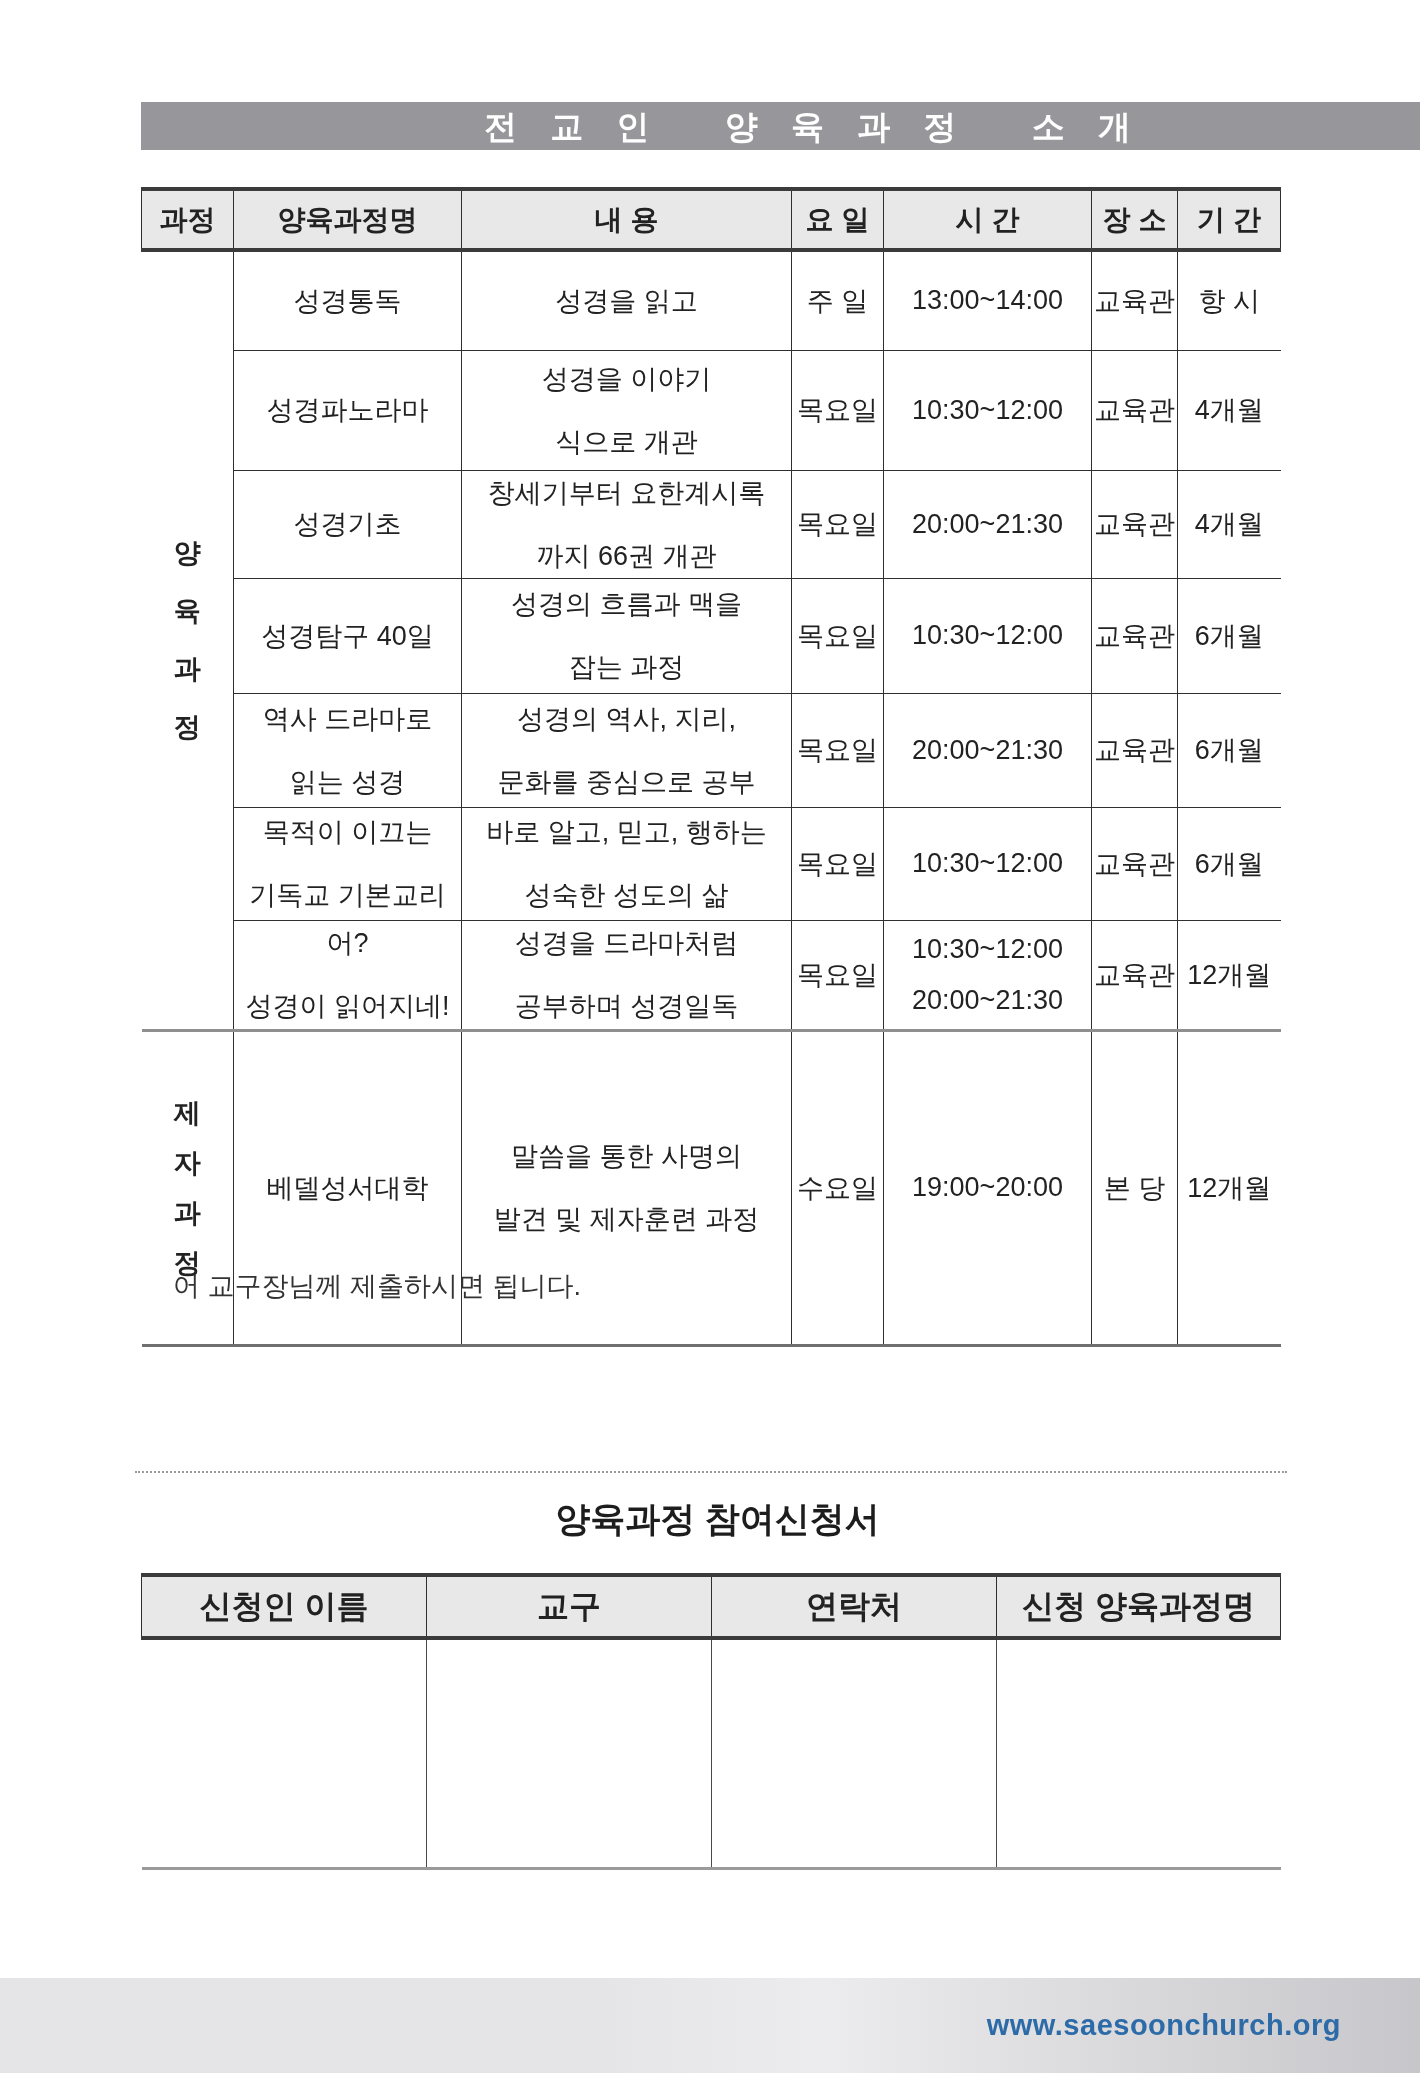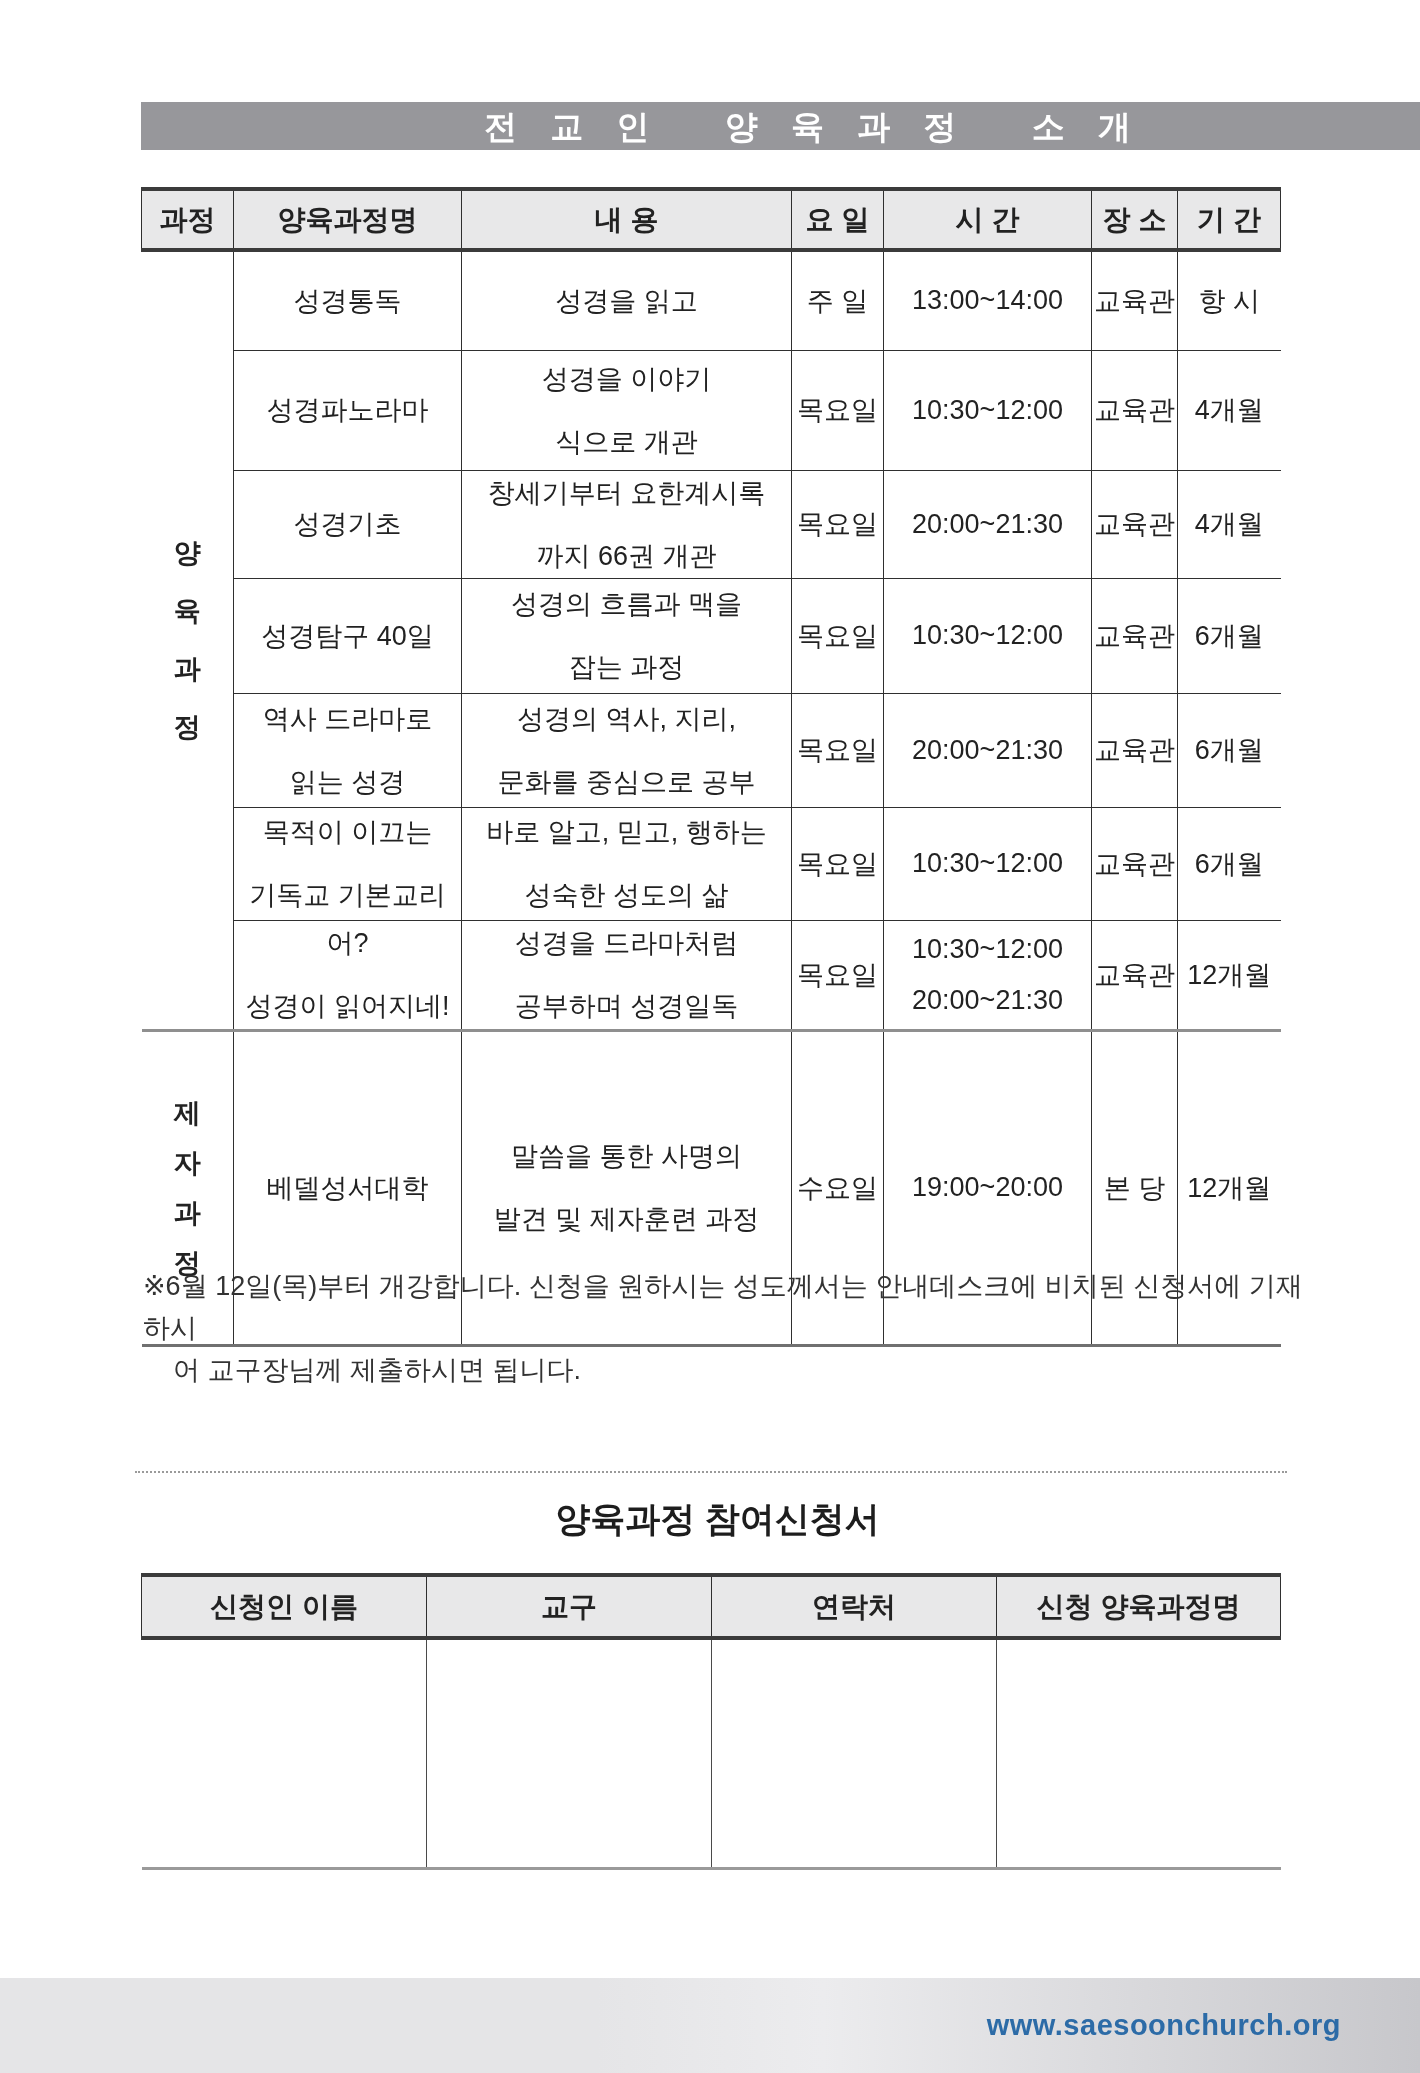--- a/index.html
+++ b/index.html
@@ -67,21 +67,21 @@
   .form-title{
     position:absolute;left:148px;top:1496px;width:1139px;
     text-align:center;font-size:35px;font-weight:bold;color:#1d1d1d;
   }
   .form-table{position:absolute;left:141px;top:1573px;width:1139px;}
   .form-table th{
     background:var(--table-header-bg);
     border:1px solid var(--border-dark);
     border-top:4px solid var(--border-heavy);
     border-bottom:4px solid var(--border-heavy);
-    font-size:28px;font-weight:bold;text-align:center;vertical-align:middle;
+    font-size:32px;font-weight:bold;text-align:center;vertical-align:middle;
     height:63px;white-space:pre;
   }
   .form-table td{
     border-left:1px solid #4a4a4a;border-right:1px solid #4a4a4a;
     border-bottom:3px solid #9a9a9a;border-top:none;
     height:230px;
   }
   .form-table td:first-child{border-left:none;}
   .form-table td:last-child{border-right:none;}
   .footer{
@@ -231,21 +231,20 @@
       </div></td>
       <td>수요일</td>
       <td><div class="lines"><span>19:00~20:00</span></div></td>
       <td>본 당</td>
       <td>12개월</td>
     </tr>
   </tbody>
 </table>
 
 <div class="notice">
-  <div>※6월 12일(목)부터 개강합니다. 신청을 원하시는 성도께서는 안내데스크에 비치된 신청서에 기재하시</div>
   <div class="indent">어 교구장님께 제출하시면 됩니다.</div>
 </div>
 
 <div class="dotted-rule"></div>
 
 <div class="form-title">양육과정 참여신청서</div>
 
 <table class="form-table">
   <colgroup>
     <col style="width:285px">

